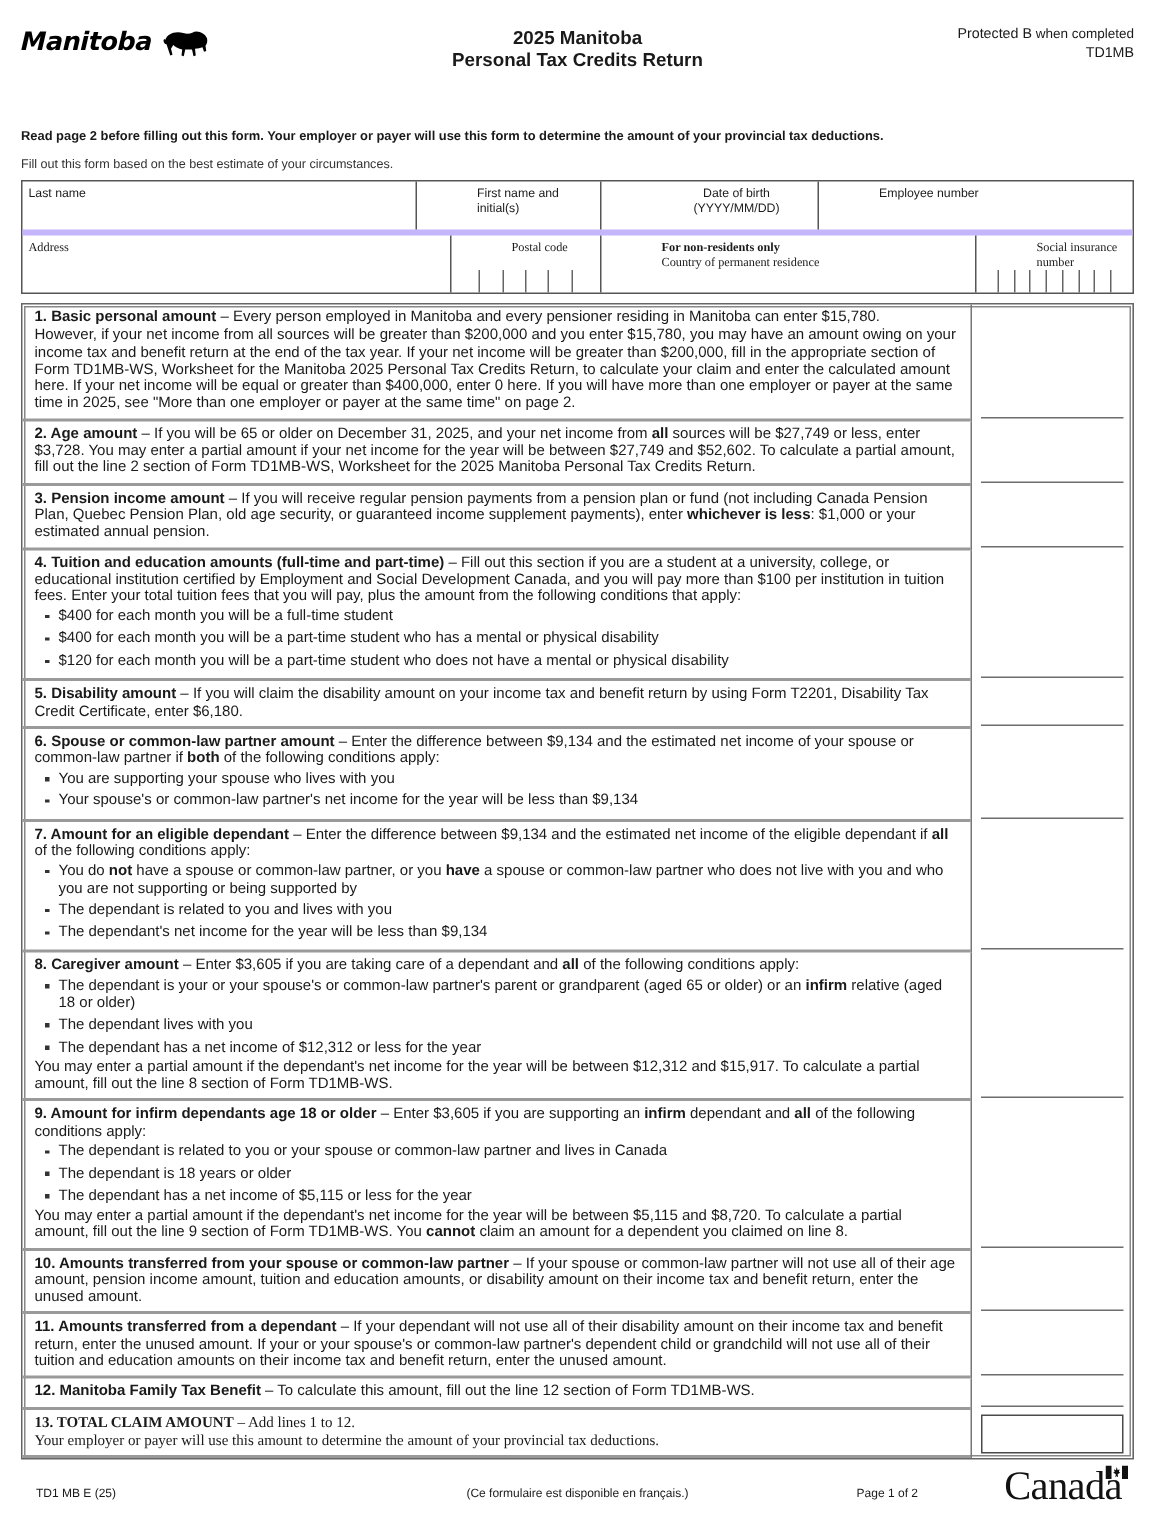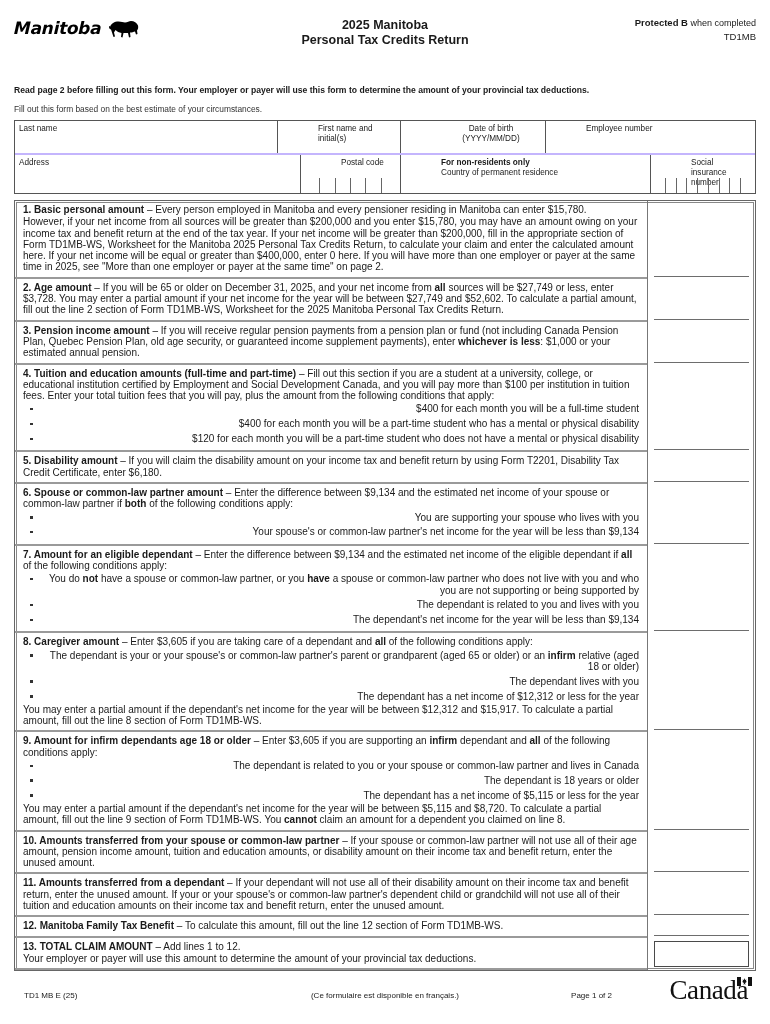--- a/index.html
+++ b/index.html
@@ -62,21 +62,21 @@
   }
   .protected-block {
     position: absolute;
     right: 0;
     top: 16px;
     text-align: right;
     font-size: 9px;
     line-height: 13px;
   }
   .protected-block .pb {
-    font-weight: bold;
+    font-weight: normal;
     font-size: 9.5px;
   }
   .protected-block .code {
     font-size: 9.5px;
   }
 
   
   .intro-bold {
     font-weight: bold;
     font-size: 8.6px;
@@ -95,21 +95,21 @@
   .id-table {
     border: 1px solid #555;
     display: flex;
     flex-direction: column;
     font-size: 8.2px;
   }
   .id-row {
     display: flex;
   }
   .id-row.r1 { height: 32px; }
-  .id-row.r2 { height: 38px; border-top: 2px solid #c4b5fd; }
+  .id-row.r2 { height: 38px; border-top: 4px solid #c4b5fd; font-family: Liberation Serif, serif; }
   .id-cell {
     padding: 3px 4px 0 4px;
     box-sizing: border-box;
     position: relative;
   }
   .id-cell + .id-cell { border-left: 1px solid #555; padding-left: 40px; }
   .id-cell .lbl { display: block; line-height: 10px; }
   .id-cell .lbl.b { font-weight: bold; }
   .c-last { width: 262px; }
   .c-first { width: 123px; }
@@ -149,21 +149,21 @@
   }
   .sec + .sec .sec-text { border-top: none; }
   .sec-text {
     flex: 1;
     padding: 3px 8px 4px 8px;
     box-sizing: border-box;
     border-bottom: 2px solid #9a9a9a;
     font-size: 10px;
     line-height: 11.3px;
   }
-  .sec-text.nb { border-bottom: none; }
+  .sec-text.nb { border-bottom: none; font-family: Liberation Serif, serif; }
   .sec-amount {
     width: 108px;
     border-left: 1px solid #777;
     box-sizing: border-box;
     position: relative;
     display: flex;
     flex-direction: column;
     justify-content: flex-end;
     padding: 0 6px 0 6px;
   }
@@ -178,21 +178,20 @@
     margin-bottom: 3px;
     background: #fff;
   }
 
   .sec p { margin: 0; }
   .sec p + p { margin-top: 1px; }
   .bul {
     list-style: none;
     margin: 2px 0 2px 0;
     padding: 0;
-    text-align: right;
   }
   .bul li {
     position: relative;
     padding-left: 16px;
     margin-bottom: 3.5px;
     line-height: 11.3px;
   }
   .bul li:last-child { margin-bottom: 1px; }
   .bul li::before {
     content: "";

